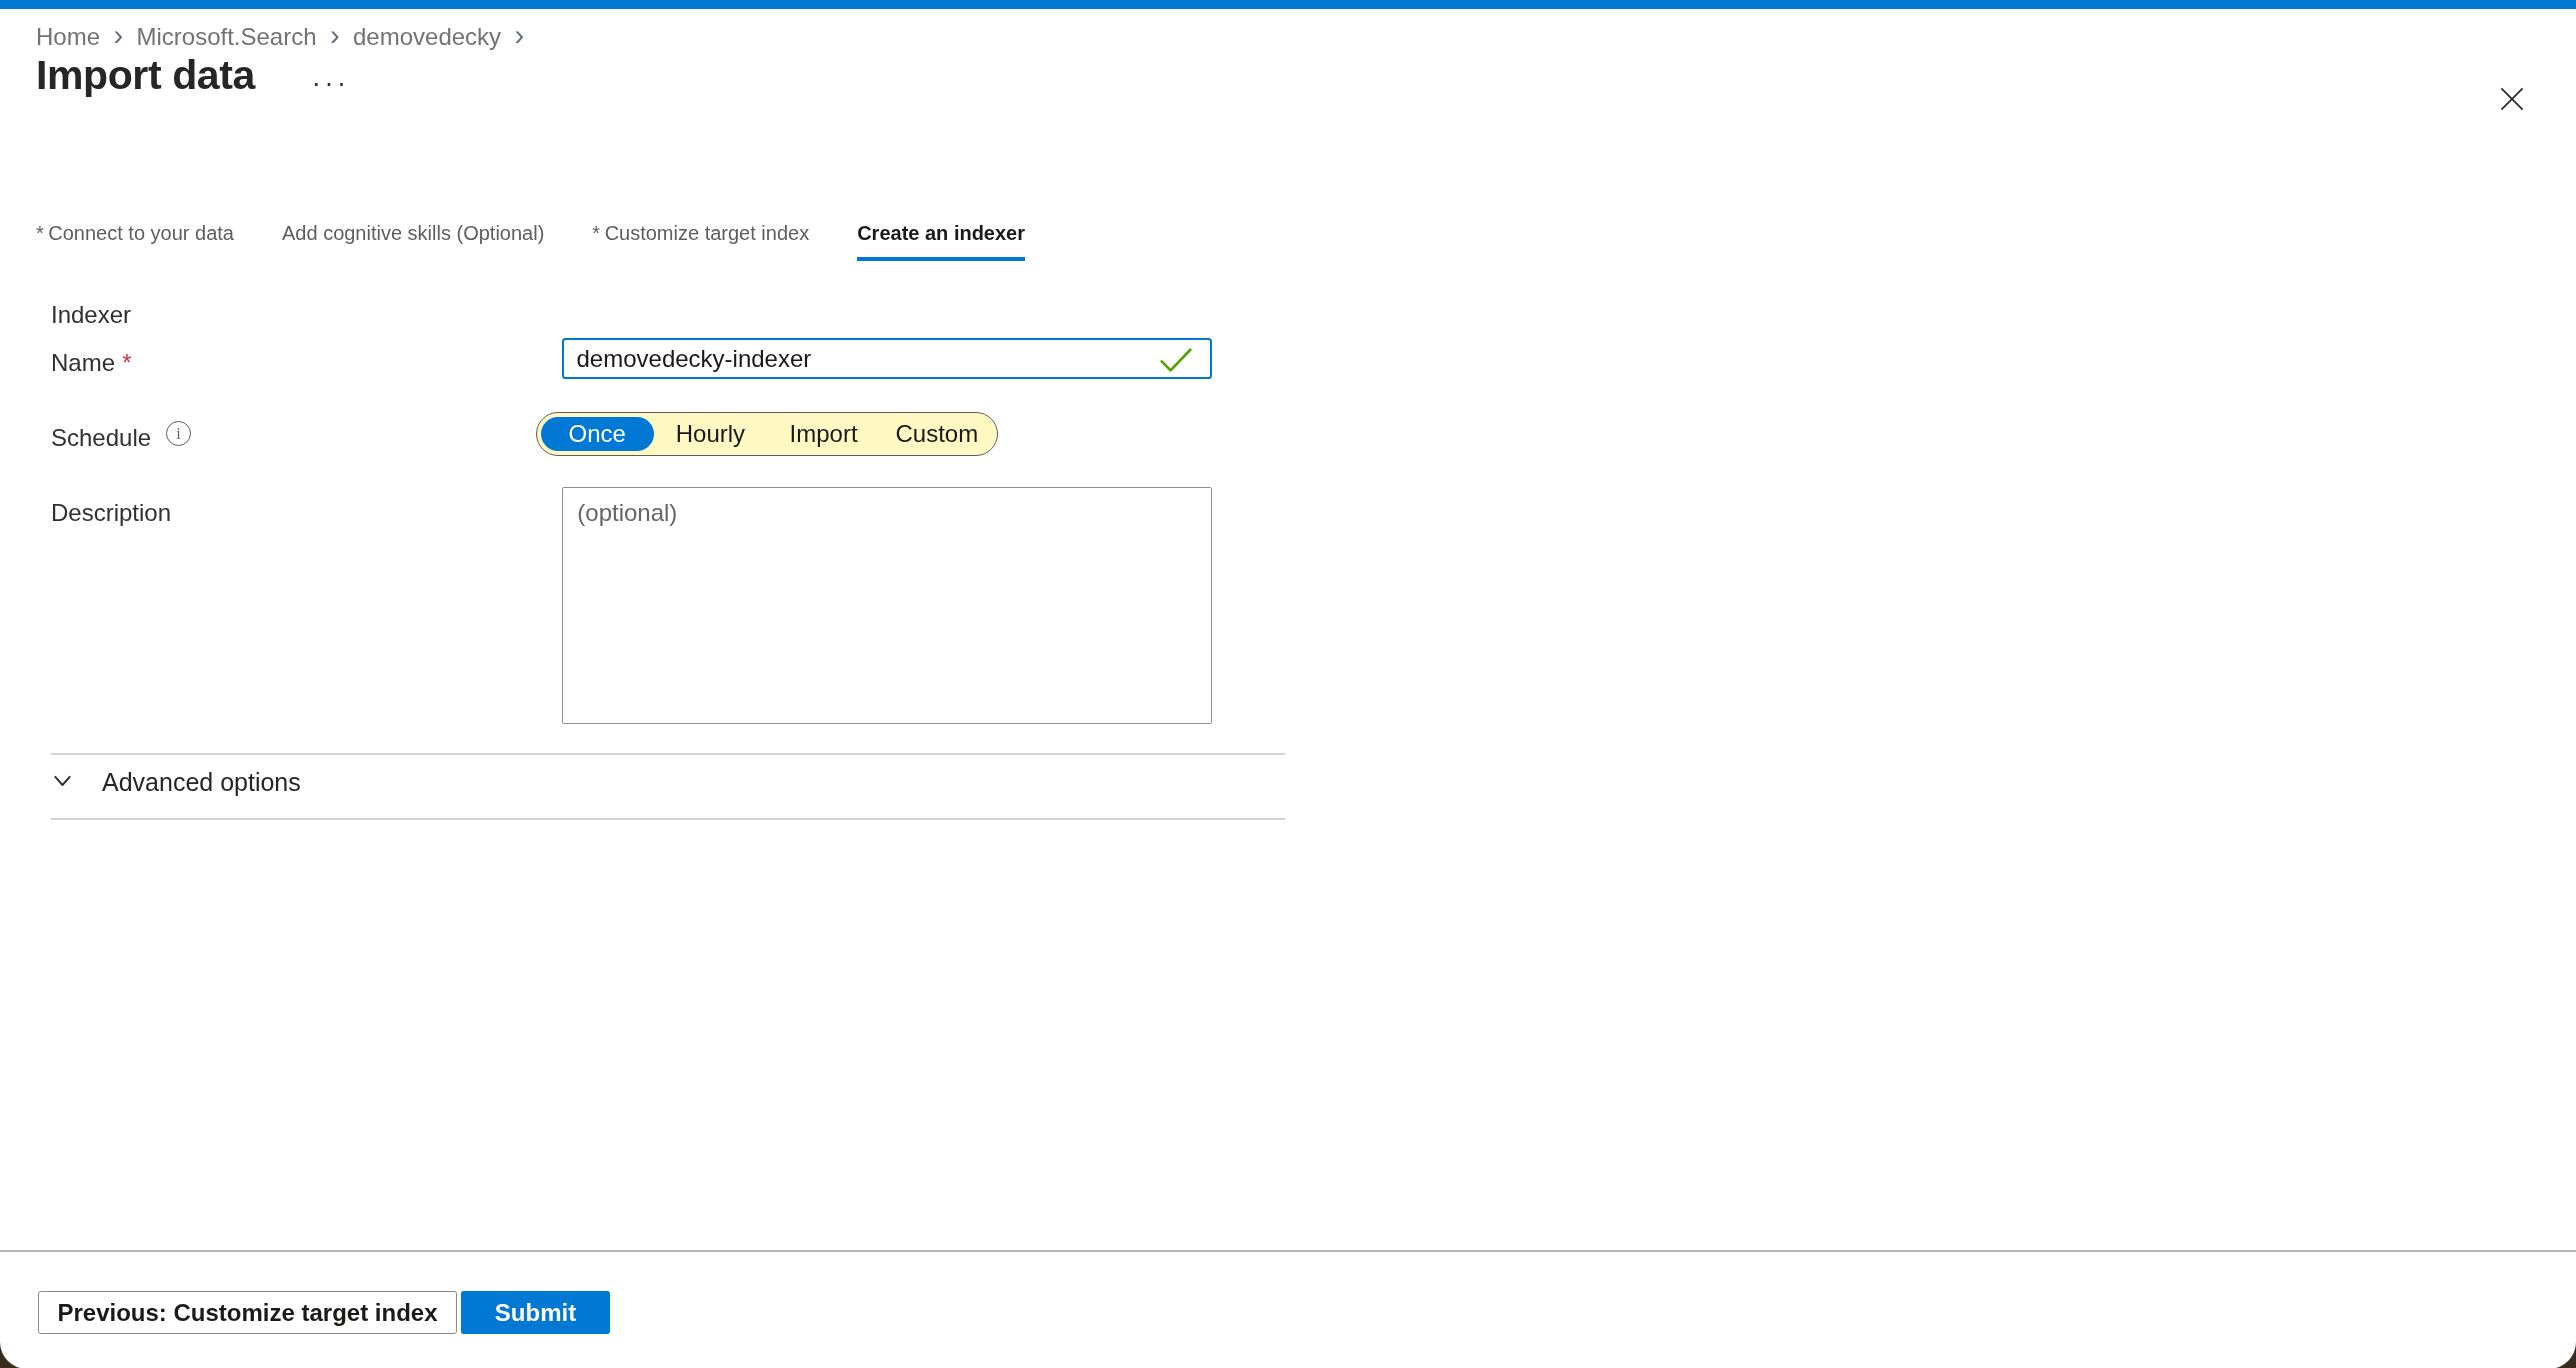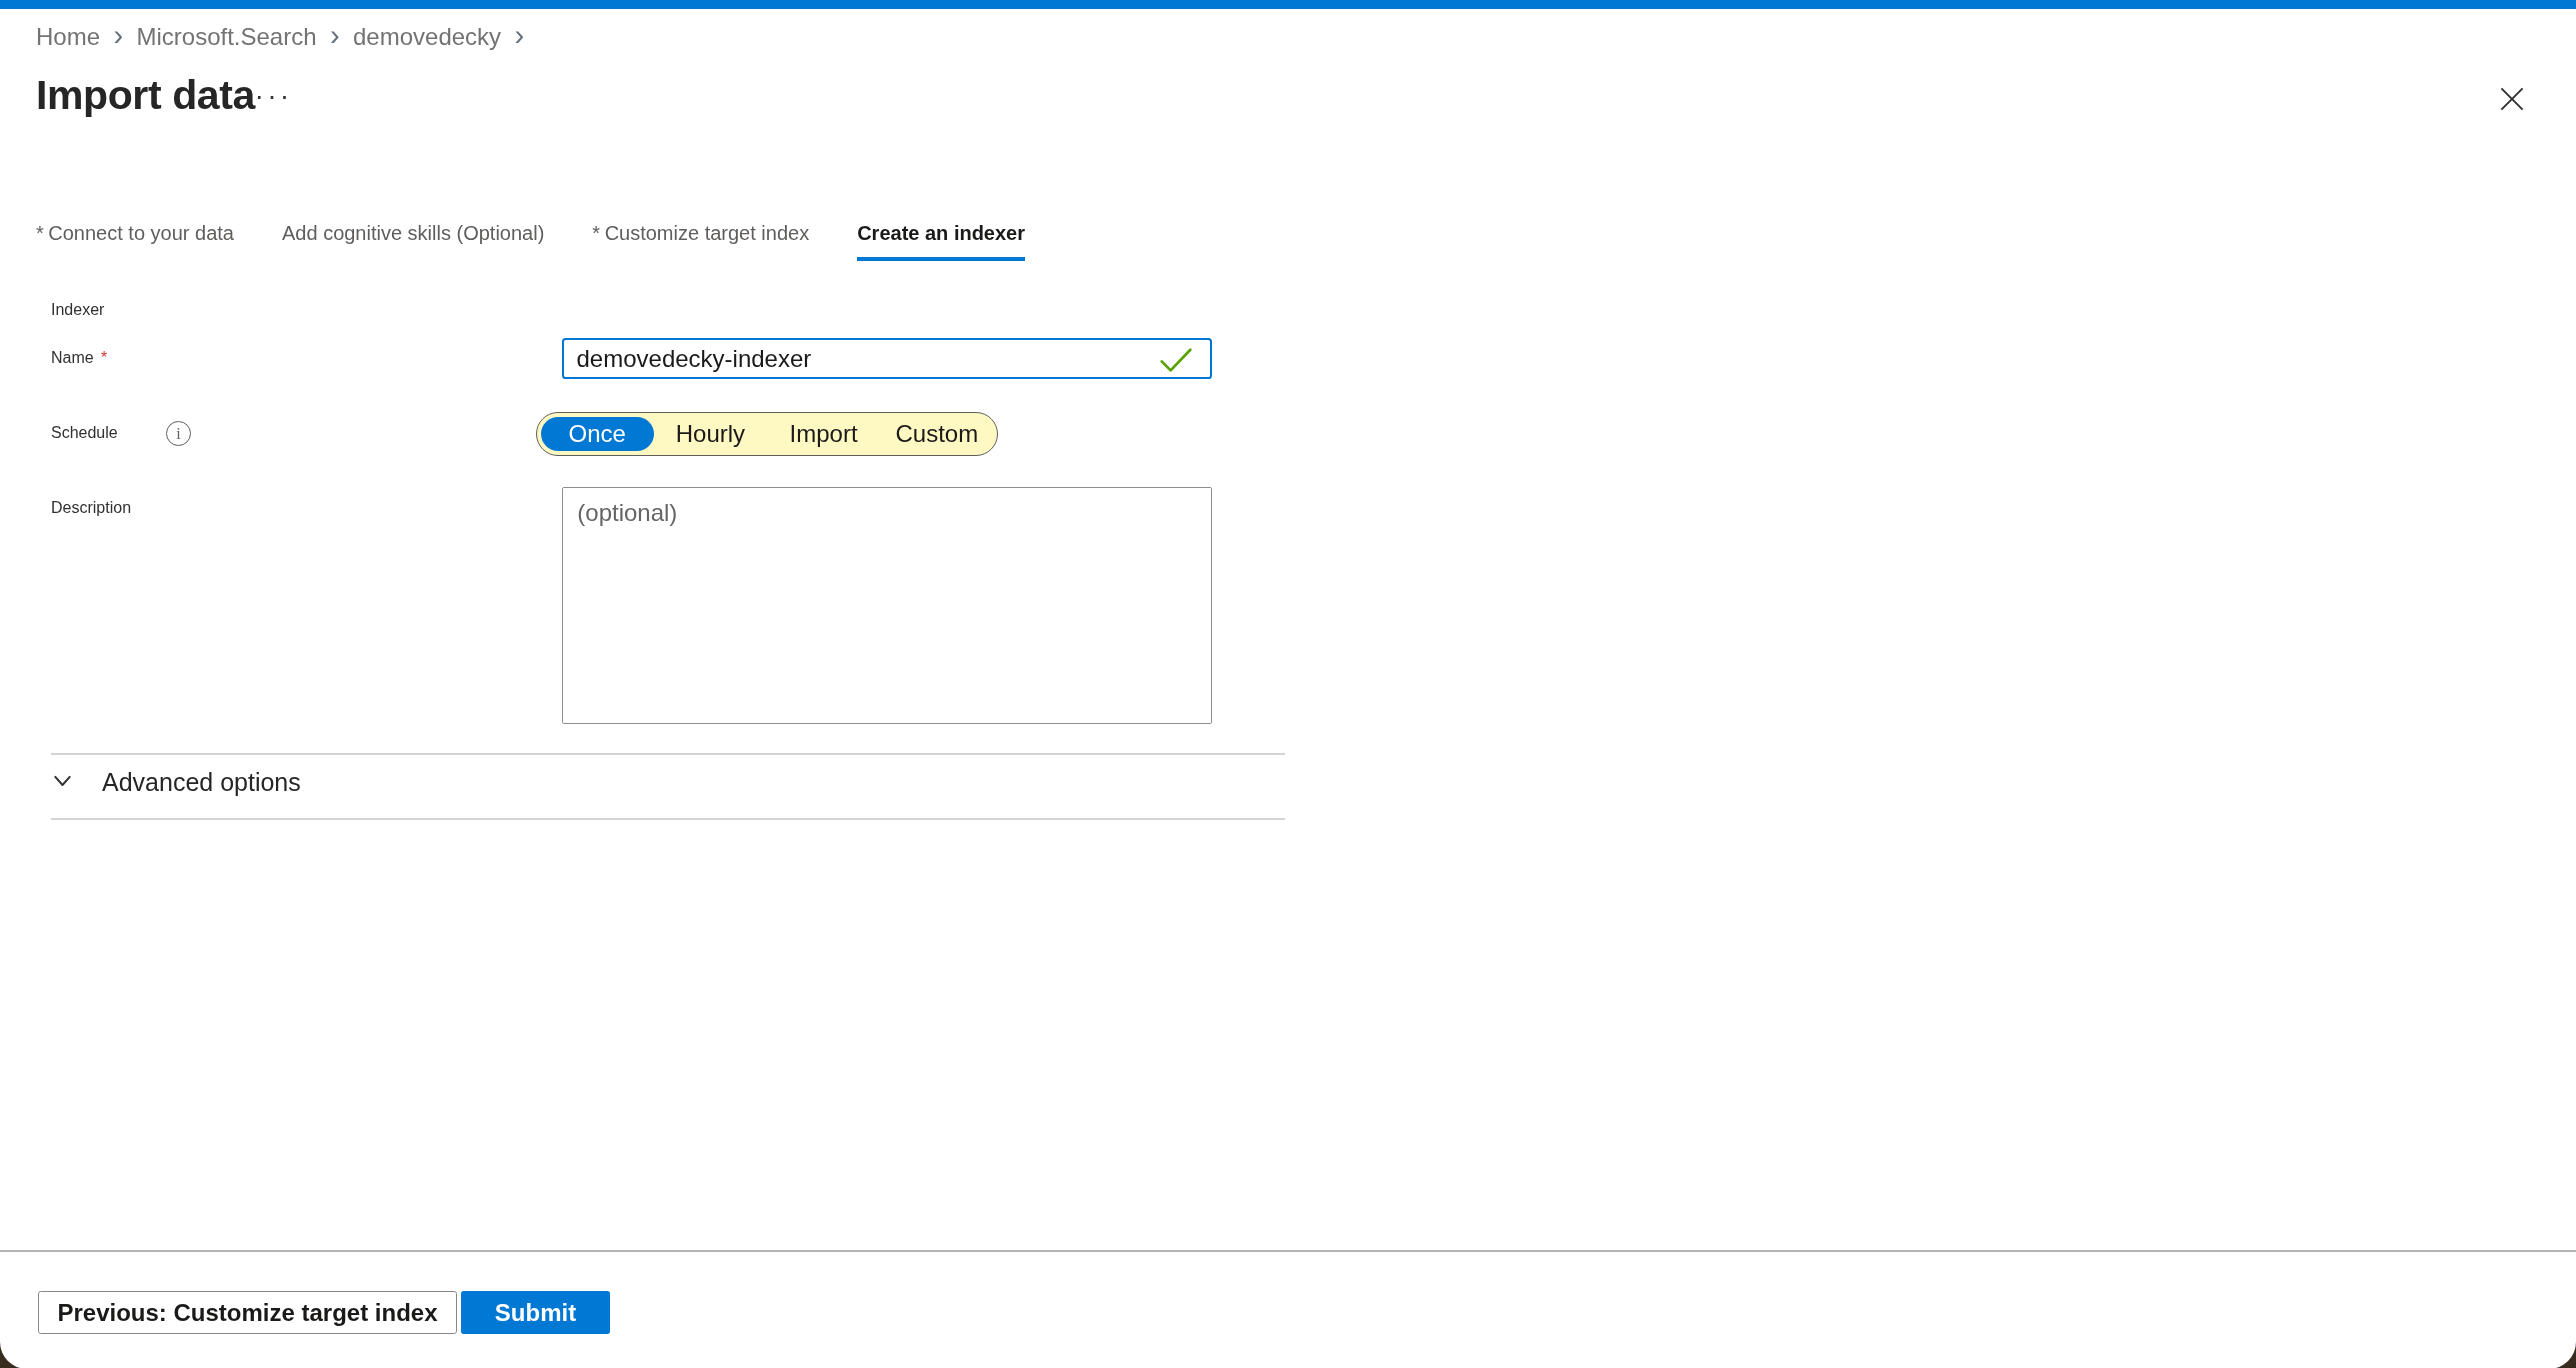--- a/index.html
+++ b/index.html
@@ -14,31 +14,31 @@
     background:#ffffff;
     border-radius:0 0 27px 27px;
     overflow:hidden;
   }
   .topbar{position:absolute;top:0;left:0;width:100%;height:9px;background:#0078d4;}
 
   .breadcrumb{position:absolute;left:36px;top:23px;display:flex;align-items:center;font-size:24px;}
   .crumb{color:#737373;text-decoration:none;cursor:pointer;}
   .crumb-sep{color:#64707c;margin:0 13.4px;font-size:29px;line-height:24px;transform:translateY(-1.8px);}
 
-  .title-row{position:absolute;left:36px;top:72px;display:flex;align-items:flex-start;}
+  .title-row{position:absolute;left:36px;top:52px;display:flex;align-items:flex-end;gap:57px;}
   .page-title{font-size:41px;font-weight:700;color:#262626;margin:0;letter-spacing:-0.4px;}
   .more-btn{font-size:27px;color:#323130;letter-spacing:3.6px;cursor:pointer;margin-top:9px;user-select:none;}
   .close-btn{position:absolute;left:2489px;top:78px;width:45px;height:45px;display:flex;align-items:center;justify-content:center;cursor:pointer;}
 
   .tabs{position:absolute;left:36px;top:222px;display:flex;gap:48px;}
   .tab{font-size:20px;color:#605e5c;padding-bottom:16px;cursor:pointer;white-space:nowrap;}
   .tab .tab-req{margin-right:4.5px;}
   .tab.active{color:#1b1a19;font-weight:700;border-bottom:4.5px solid #0078d4;padding-bottom:11.6px;}
 
-  .label{position:absolute;left:51px;font-size:16px;color:#323130;}
+  .label{position:absolute;left:51px;font-size:24px;color:#323130;}
   .req{color:#d13438;margin-left:7.2px;}
 
   .name-input{
     position:absolute;left:562px;top:338px;width:650px;height:41px;box-sizing:border-box;
     border:2.7px solid #0078d4;border-radius:3.6px;font-size:24px;padding:0 52px 0 12.5px;
     color:#1b1a19;outline:none;font-family:inherit;background:#fff;
   }
   .valid-check{position:absolute;left:1159px;top:347px;}
 
   .info-icon{

